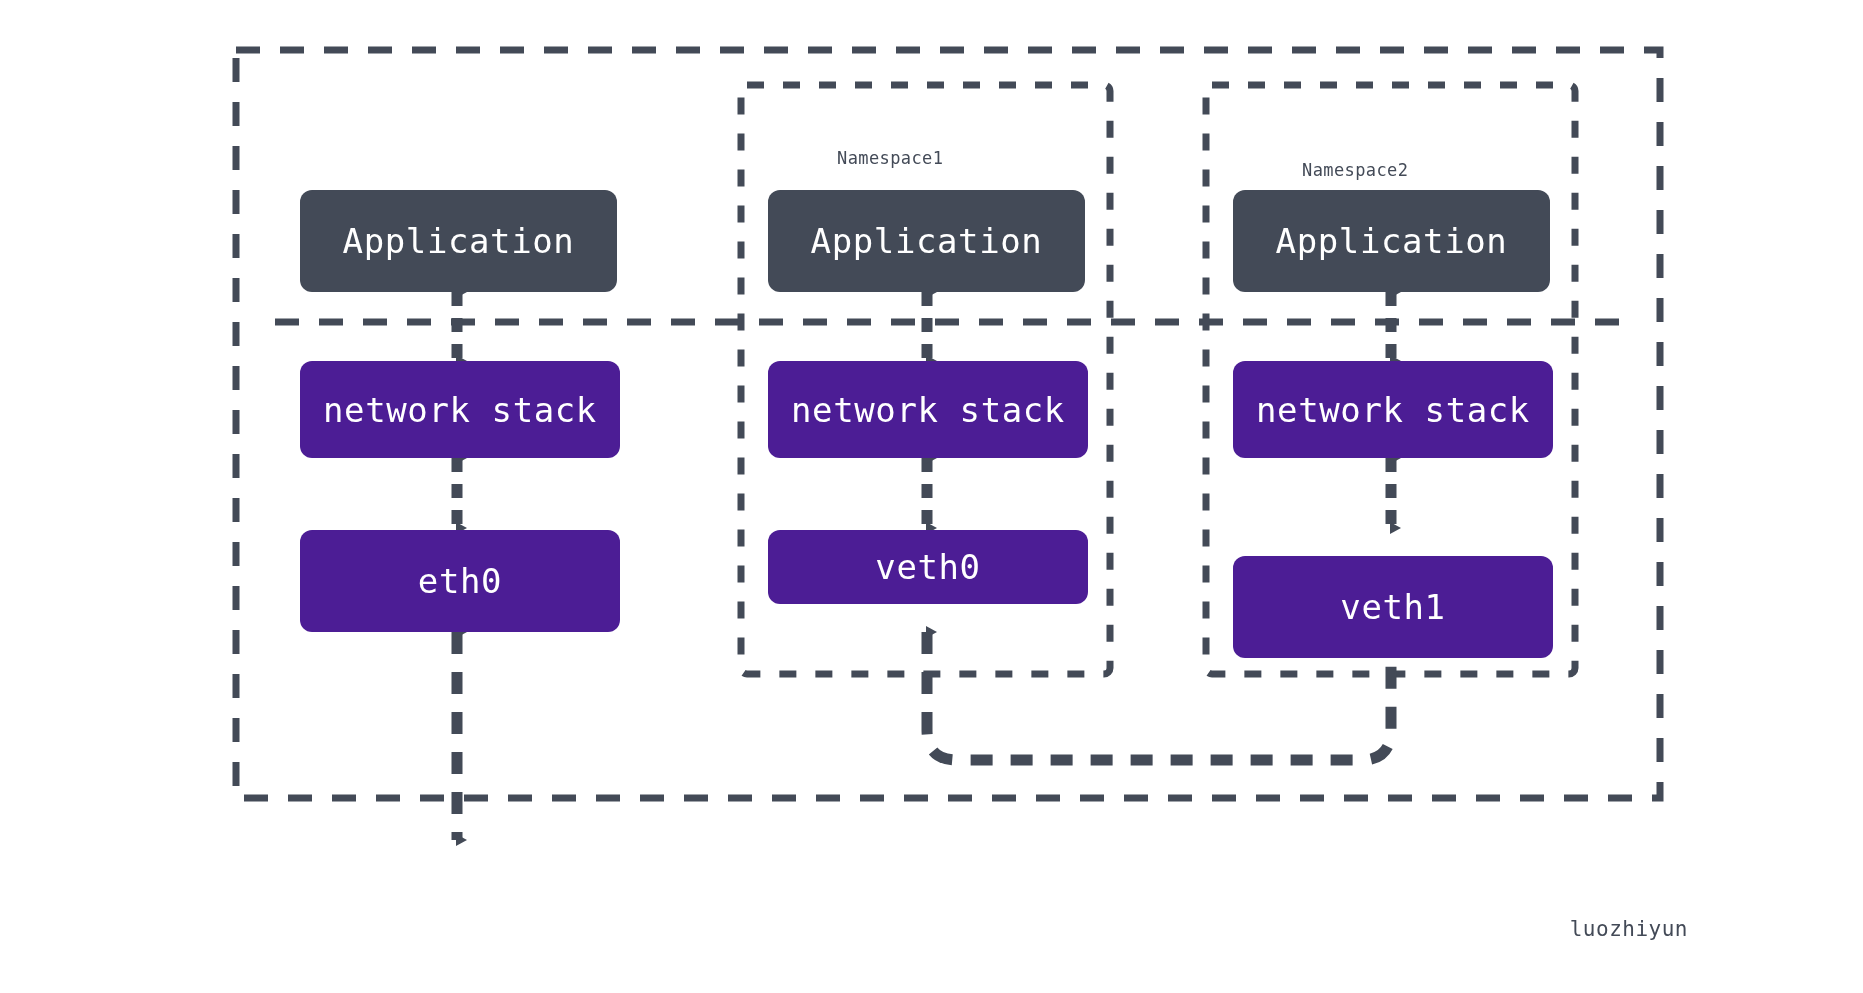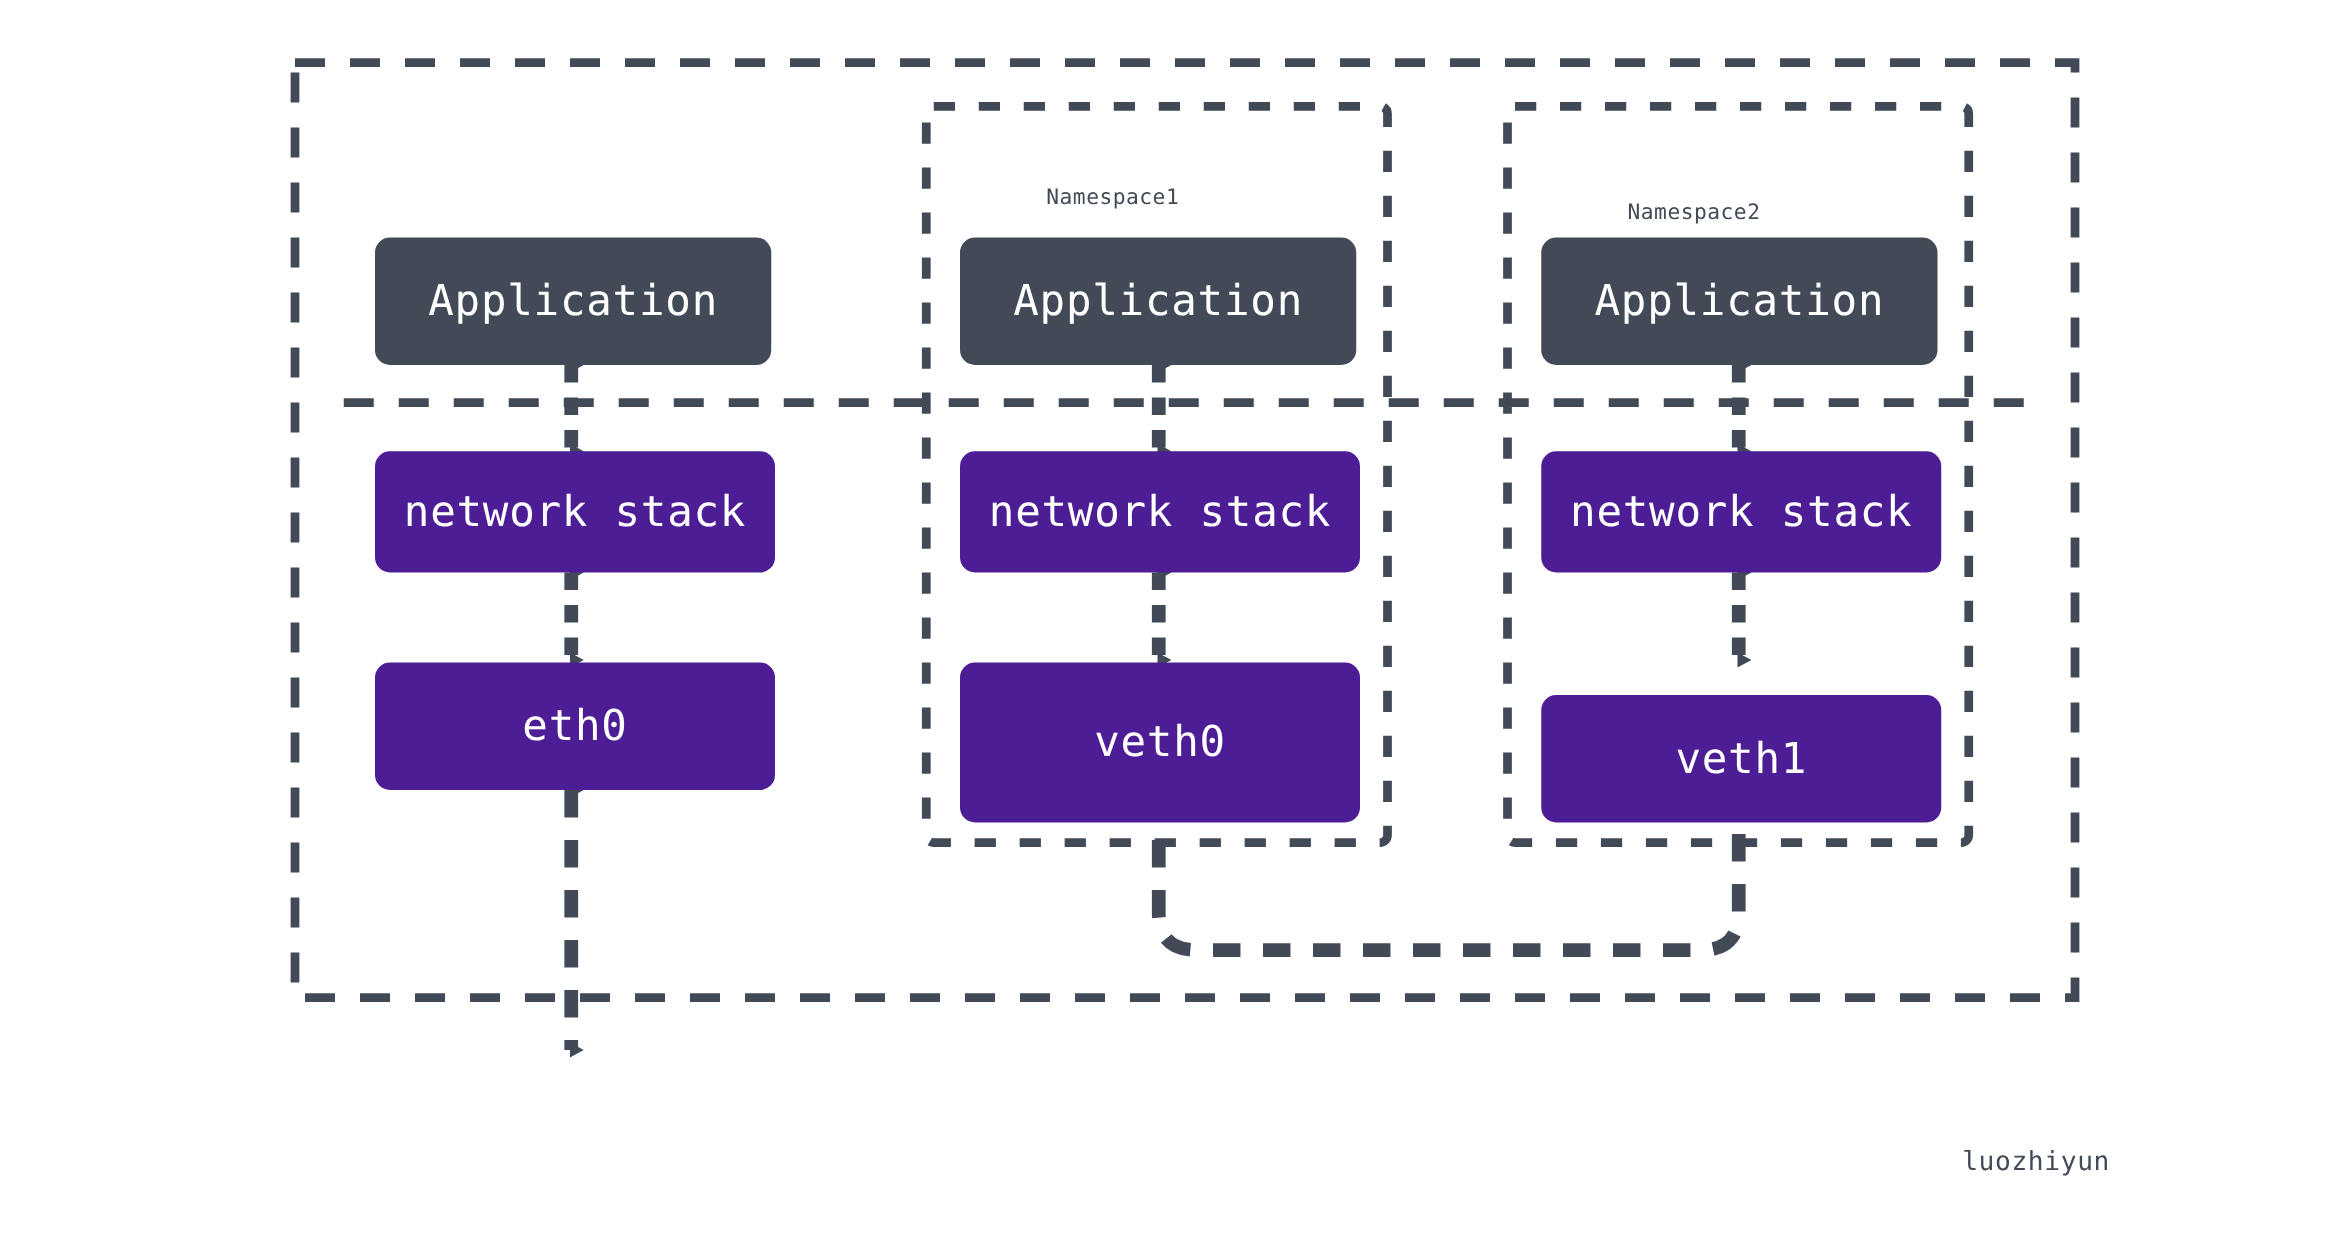--- a/index.html
+++ b/index.html
@@ -108,21 +108,21 @@
   <div class="node app" style="left:300px; top:190px; width:317px; height:102px;">Application</div>
 
   <div class="node stack" style="left:300px; top:361px; width:320px; height:97px;">network stack</div>
 
   <div class="node iface" style="left:300px; top:530px; width:320px; height:102px;">eth0</div>
 
   <div class="node app" style="left:768px; top:190px; width:317px; height:102px;">Application</div>
 
   <div class="node stack" style="left:768px; top:361px; width:320px; height:97px;">network stack</div>
 
-  <div class="node iface" style="left:768px; top:530px; width:320px; height:128px;">veth0</div>
+  <div class="node iface" style="left:768px; top:530px; width:320px; height:74px;">veth0</div>
 
   <div class="node app" style="left:1233px; top:190px; width:317px; height:102px;">Application</div>
 
   <div class="node stack" style="left:1233px; top:361px; width:320px; height:97px;">network stack</div>
 
   <div class="node iface" style="left:1233px; top:556px; width:320px; height:102px;">veth1</div>
 
 
   <div id="watermark">luozhiyun</div>
 

